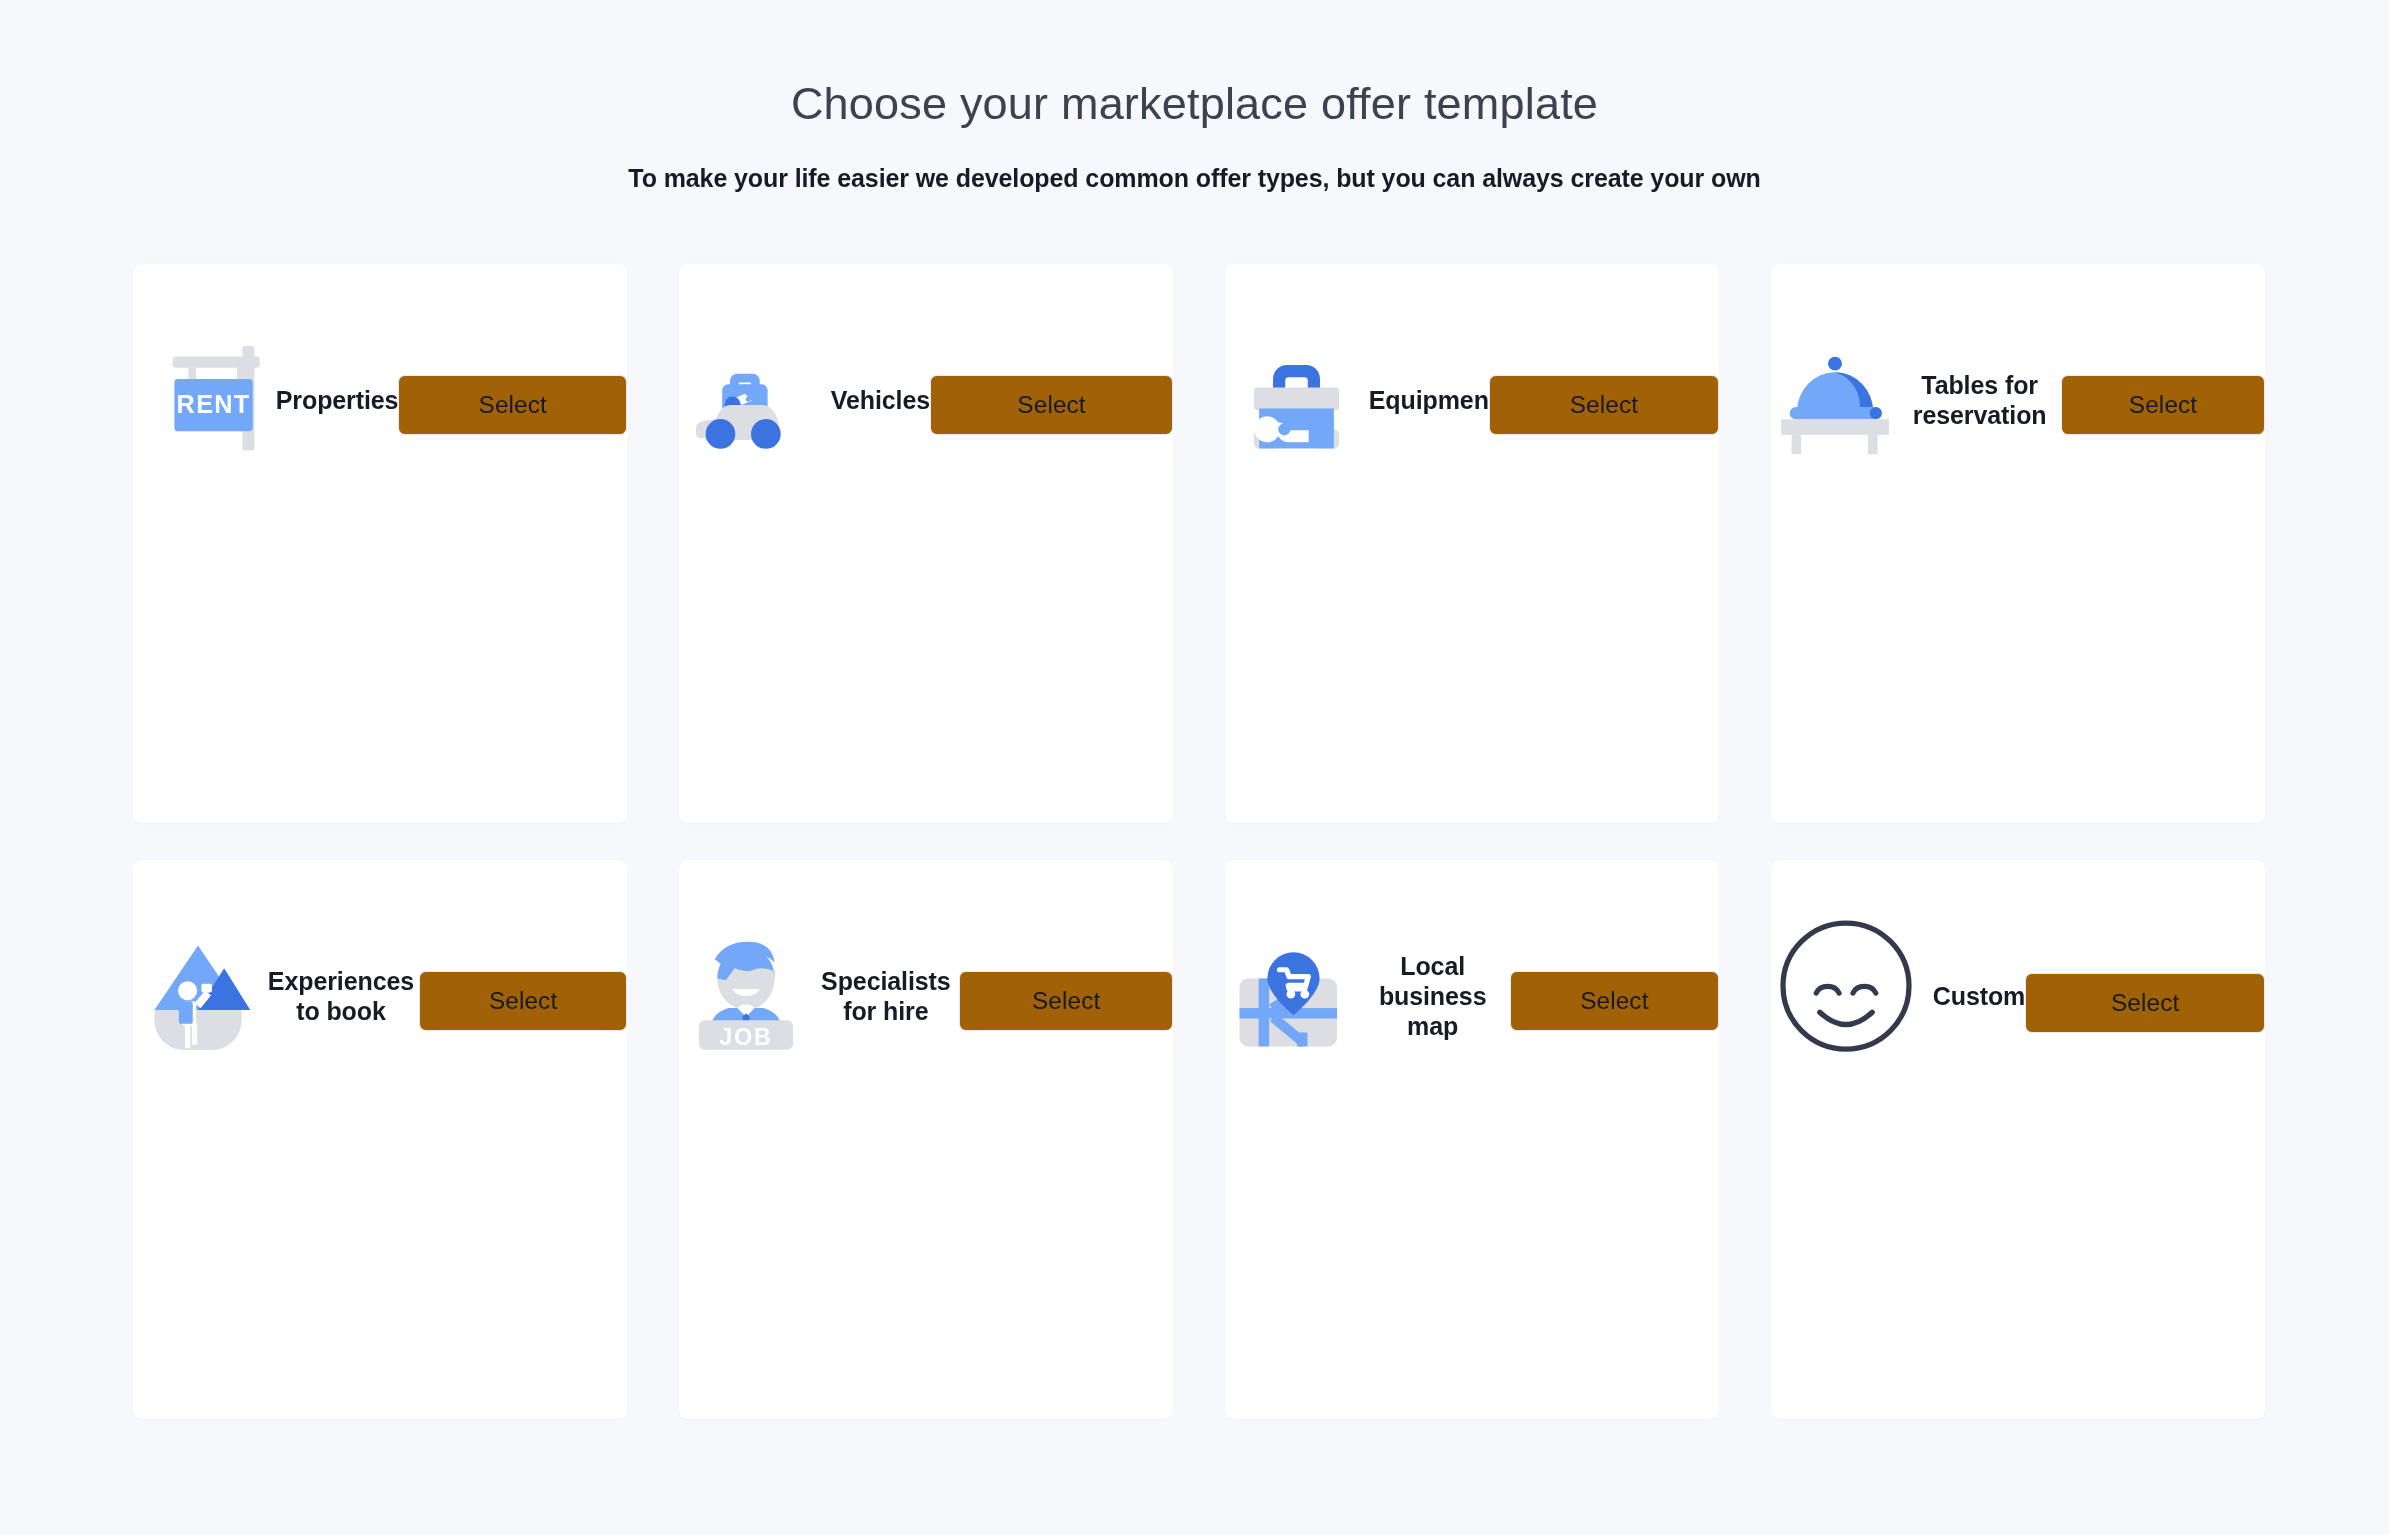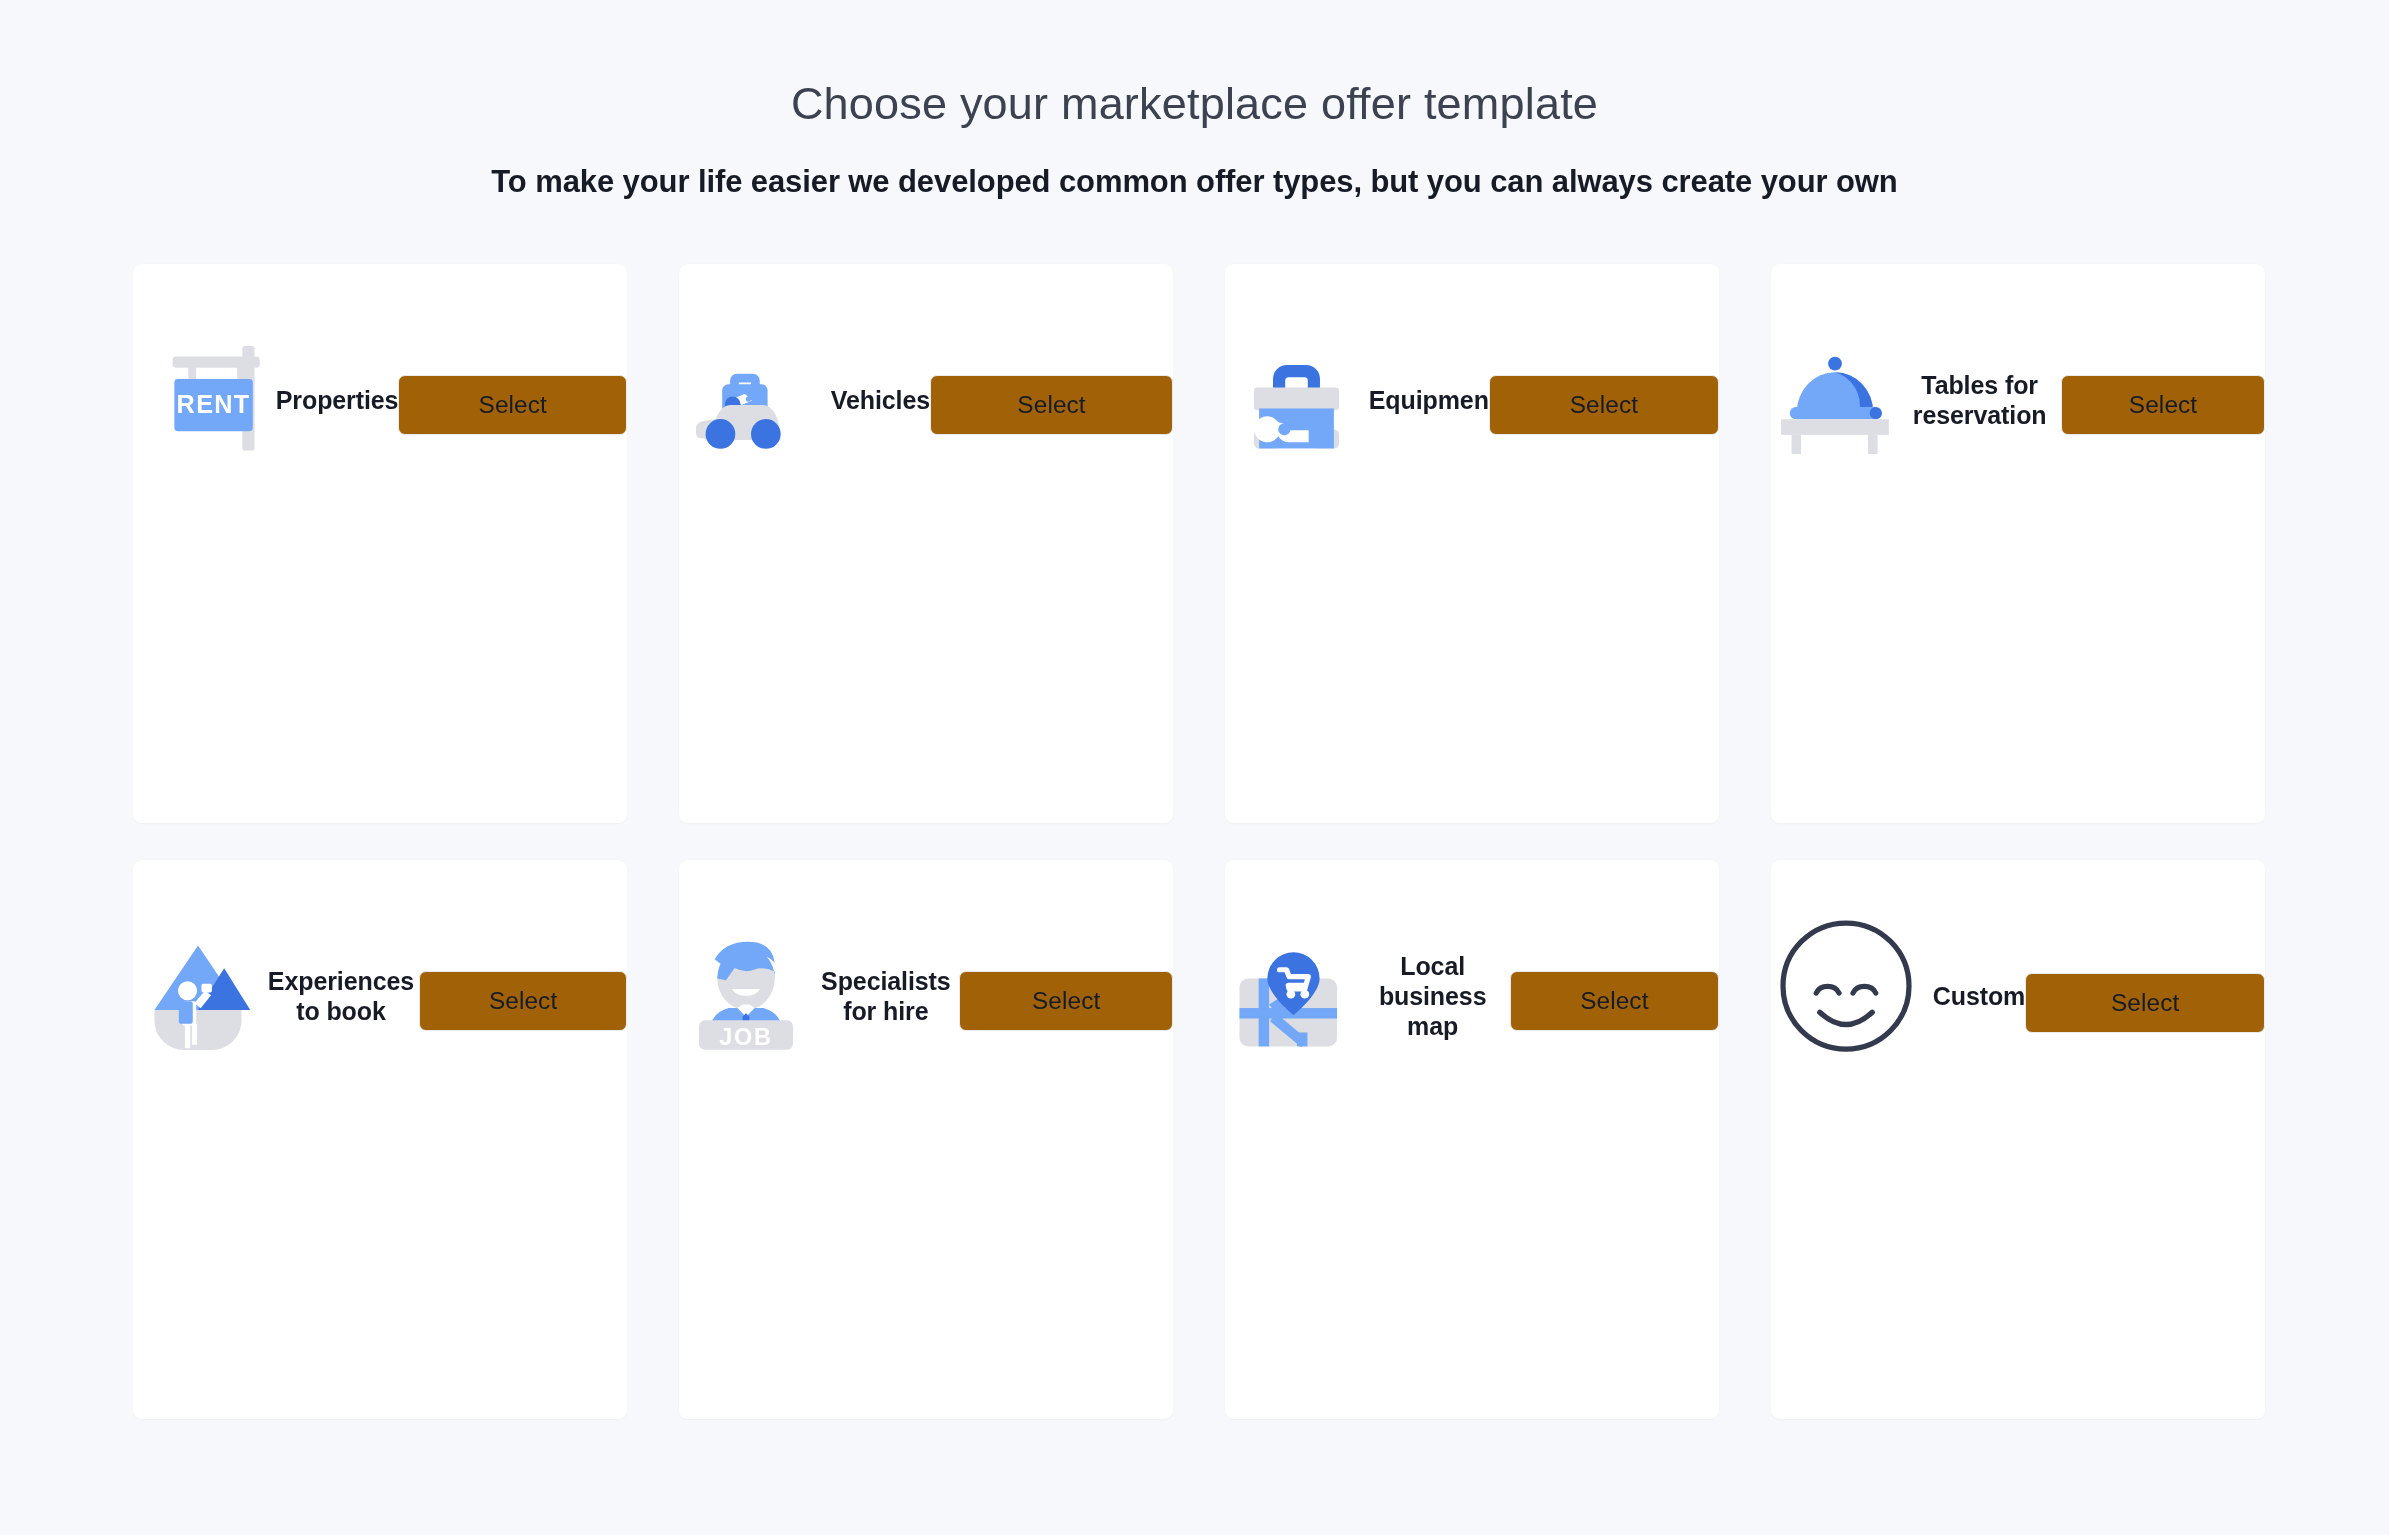--- a/index.html
+++ b/index.html
@@ -30,21 +30,21 @@
   .page-title {
     font-size: 45px;
     font-weight: 300;
     letter-spacing: 0.2px;
     color: #3c4250;
     line-height: 1.2;
   }
 
   .page-subtitle {
     margin-top: 33px;
-    font-size: 31px;
+    font-size: 25px;
     font-weight: 700;
     color: #171b26;
     letter-spacing: -0.1px;
   }
 
   
   .grid {
     position: absolute;
     left: 133px;
     top: 264px;

